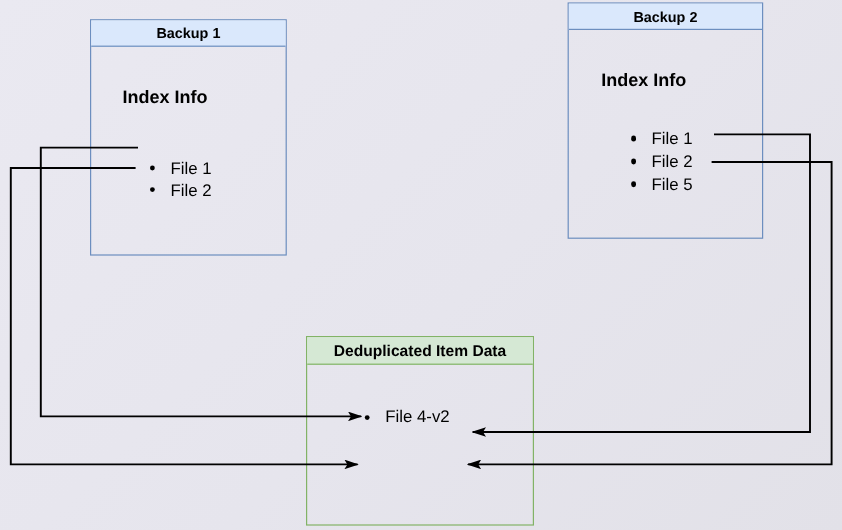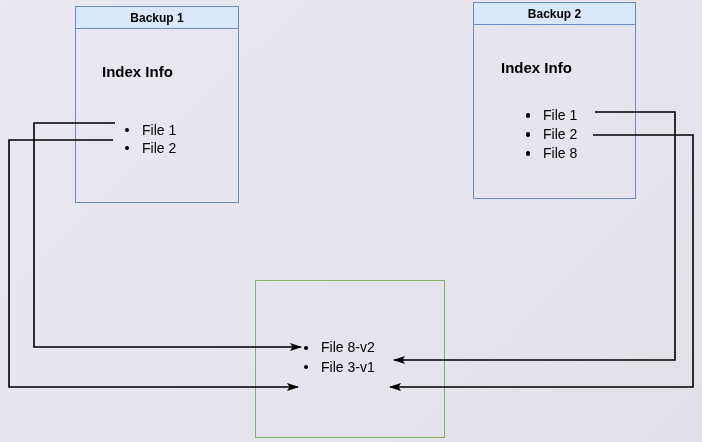--- a/index.html
+++ b/index.html
@@ -20,21 +20,21 @@
   .subtitle{position:absolute;font-size:15px;line-height:16px;white-space:nowrap;font-weight:bold;}
   ul.file-list{position:absolute;margin:0;padding:0;list-style:none;font-size:14px;}
   ul.file-list li{position:relative;padding-left:17px;white-space:nowrap;}
   ul.file-list li::before{
     content:"";position:absolute;left:0;top:calc(50% - 2.2px);
     width:4.4px;height:4.4px;border-radius:50%;background:#000;
   }
   .lh18 li{line-height:18px;}
   .lh19 li{line-height:19px;}
   .lh195 li{line-height:19.5px;}
-  #b1{left:75px;top:6px;width:164px;height:197px;}
+  #b1{left:75px;top:16px;width:164px;height:197px;}
   #b2{left:473px;top:2px;width:163px;height:197px;}
   #dd{left:255px;top:280px;width:190px;height:158px;}
   #b1 .subtitle{left:26px;top:57px;}
   #b2 .subtitle{left:27px;top:57px;}
   #b1 ul{left:49px;top:114px;}
   #b2 ul{left:52px;top:103px;}
   #dd ul{left:48px;top:57px;}
   svg.connectors{position:absolute;left:0;top:0;width:702px;height:442px;pointer-events:none;}
   .conn{fill:none;stroke:#000;stroke-width:1.6;}
 </style>
@@ -51,28 +51,28 @@
       <li>File 2</li>
     </ul>
   </div>
 
   <div class="box blue" id="b2">
     <div class="box-header">Backup 2</div>
     <div class="subtitle">Index Info</div>
     <ul class="file-list lh19">
       <li>File 1</li>
       <li>File 2</li>
-      <li>File 8</li>
+      <li>File 5</li>
     </ul>
   </div>
 
   <div class="box green" id="dd">
+    <div class="box-header">Deduplicated Item Data</div>
     <ul class="file-list lh195">
-      <li>File 8-v2</li>
-      <li>File 3-v1</li>
+      <li>File 4-v2</li>
     </ul>
   </div>
 
   <svg class="connectors" viewBox="0 0 702 442">
     <defs>
       <marker id="arrow" viewBox="0 0 12 8" refX="11" refY="4" markerWidth="12" markerHeight="8" markerUnits="userSpaceOnUse" orient="auto">
         <path d="M0,0 L12,4 L0,8 L2.5,4 Z" fill="#000"></path>
       </marker>
     </defs>
     <path class="conn" marker-end="url(#arrow)" d="M 115 123 H 34 V 347 H 301"></path>

